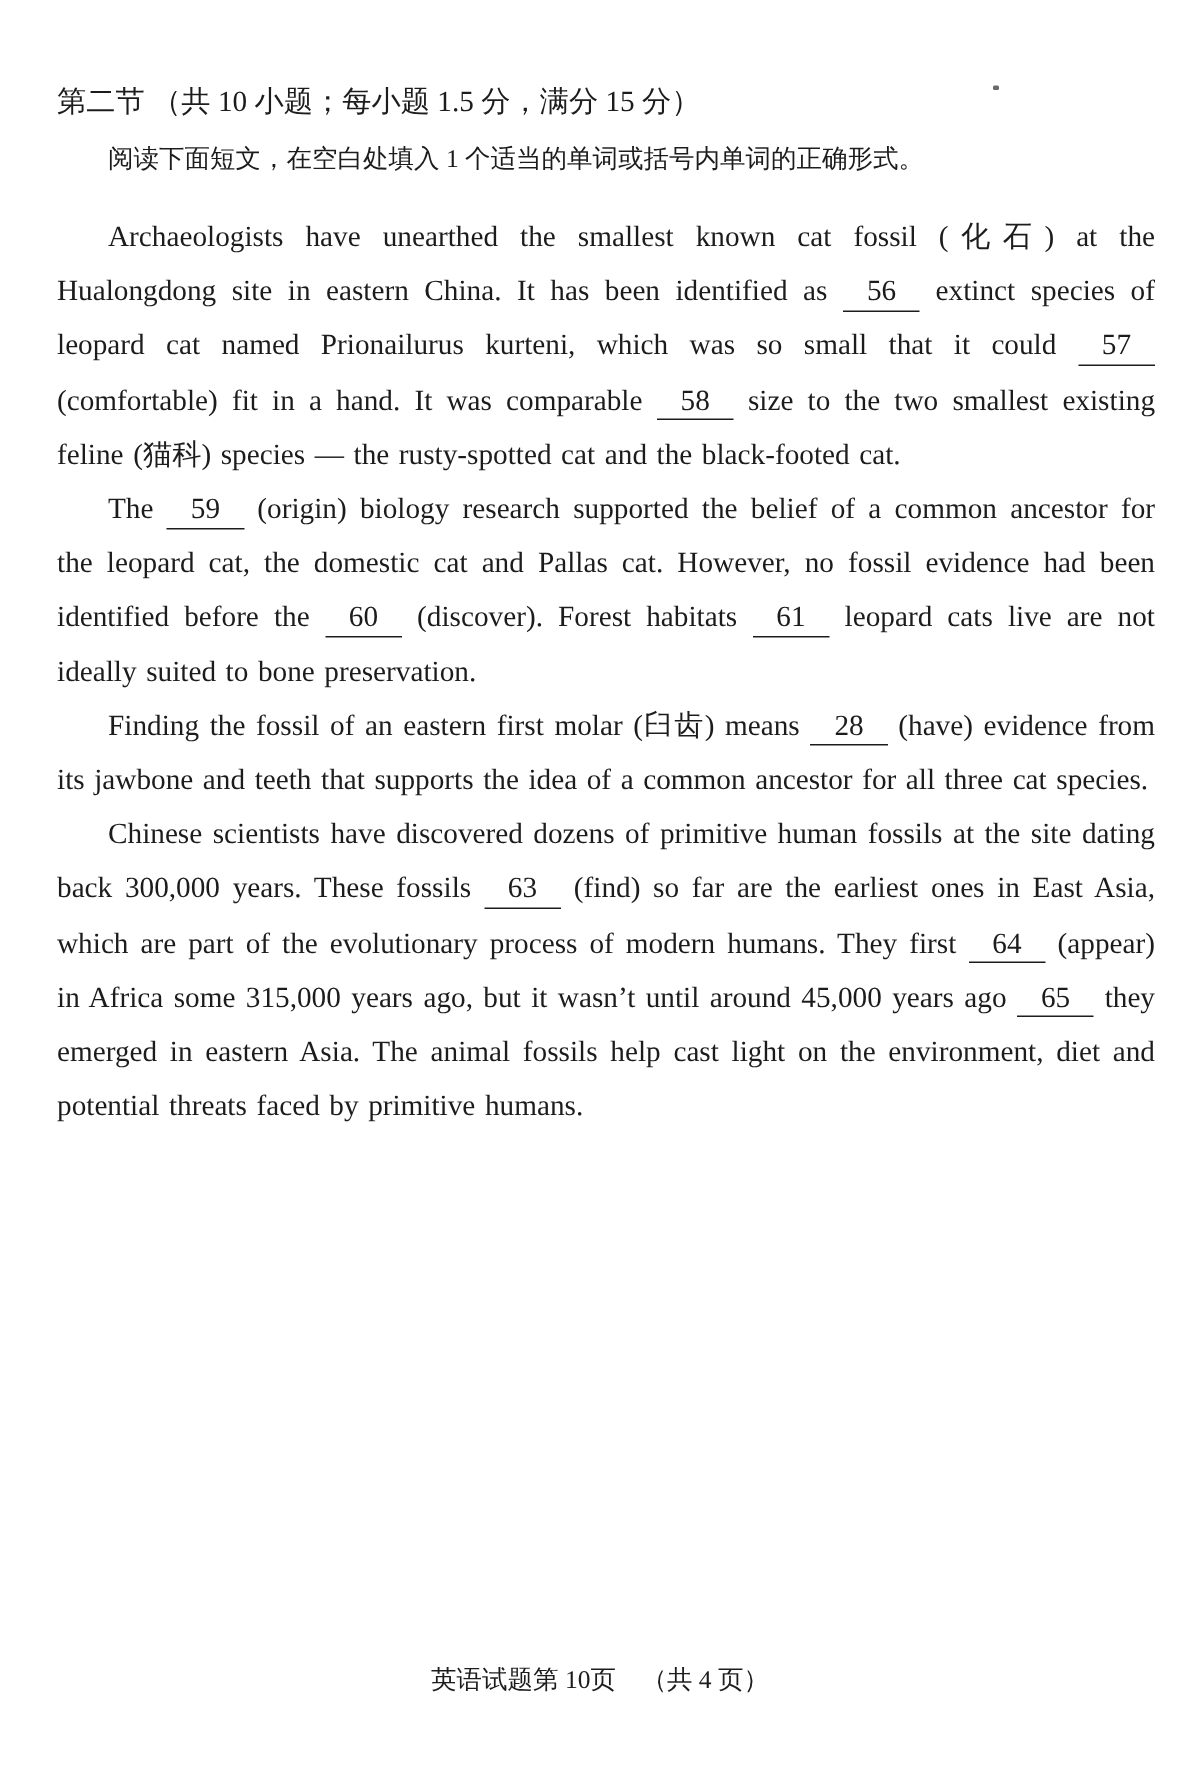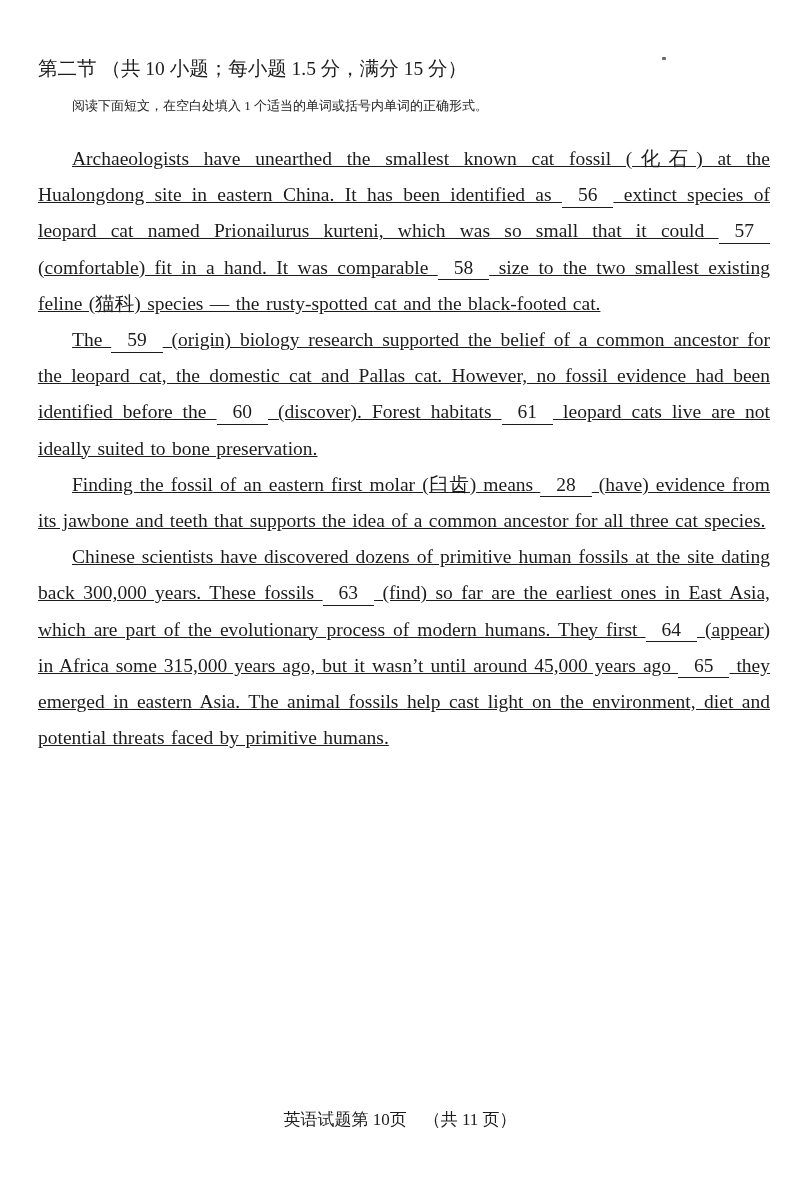--- a/index.html
+++ b/index.html
@@ -17,28 +17,27 @@
     color: #1c1c1c;
   }
   .content {
     padding: 50px 30px 0 38px;
   }
   .section-header {
     font-size: 19.5px;
     line-height: 37px;
   }
   .instructions {
-    font-size: 13px;
+    font-size: 17px;
     line-height: 37px;
     text-indent: 34px;
   }
   .passage {
     margin-top: 17px;
     text-align: justify;
-    text-decoration: underline;
   }
   .para {
     margin: 0;
     font-size: 19.5px;
     line-height: 36.2px;
     text-indent: 34px;
     word-spacing: 1.5px;
   }
   .blank {
     display: inline-block;
@@ -75,14 +74,14 @@
   <div class="content">
     <div class="section-header">第二节 （共 10 小题；每小题 1.5 分，满分 15 分）</div>
     <div class="instructions">阅读下面短文，在空白处填入 1 个适当的单词或括号内单词的正确形式。</div>
     <div class="passage">
         <p class="para"><span>Archaeologists have unearthed the smallest known cat fossil (化石) at the Hualongdong site in eastern China. It has been identified as </span><span class="blank">56</span><span> extinct species of leopard cat named Prionailurus kurteni, which was so small that it could </span><span class="blank">57</span><span> (comfortable) fit in a hand. It was comparable </span><span class="blank">58</span><span> size to the two smallest existing feline (猫科) species — the rusty-spotted cat and the black-footed cat.</span></p>
         <p class="para"><span>The </span><span class="blank">59</span><span> (origin) biology research supported the belief of a common ancestor for the leopard cat, the domestic cat and Pallas cat. However, no fossil evidence had been identified before the </span><span class="blank">60</span><span> (discover). Forest habitats </span><span class="blank">61</span><span> leopard cats live are not ideally suited to bone preservation.</span></p>
         <p class="para"><span>Finding the fossil of an eastern first molar (臼齿) means </span><span class="blank">28</span><span> (have) evidence from its jawbone and teeth that supports the idea of a common ancestor for all three cat species.</span></p>
         <p class="para"><span>Chinese scientists have discovered dozens of primitive human fossils at the site dating back 300,000 years. These fossils </span><span class="blank">63</span><span> (find) so far are the earliest ones in East Asia, which are part of the evolutionary process of modern humans. They first </span><span class="blank">64</span><span> (appear) in Africa some 315,000 years ago, but it wasn’t until around 45,000 years ago </span><span class="blank">65</span><span> they emerged in eastern Asia. The animal fossils help cast light on the environment, diet and potential threats faced by primitive humans.</span></p>
       </div>
   </div>
-  <div class="footer">英语试题第 10页　（共 11 页）</div>
+  <div class="footer">英语试题第 10页　（共 4 页）</div>
 </div>
 
 </body></html>

